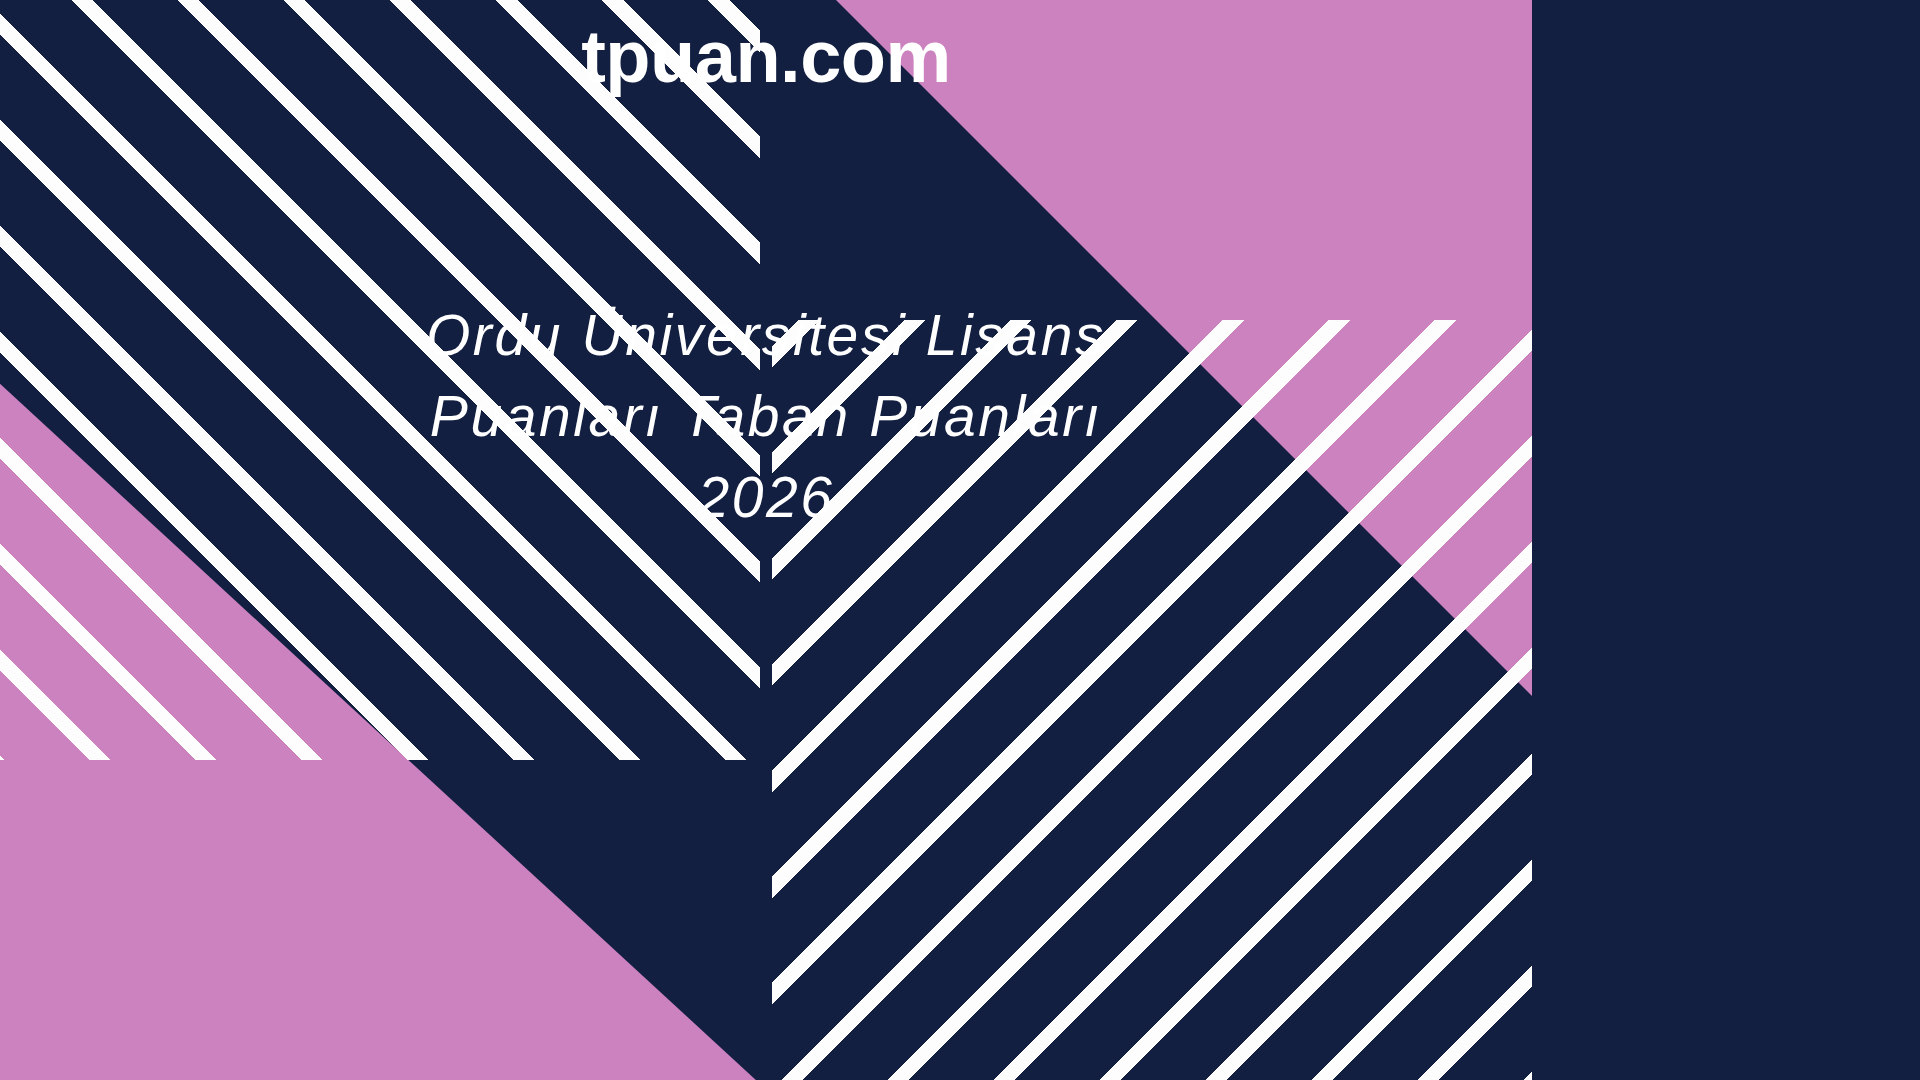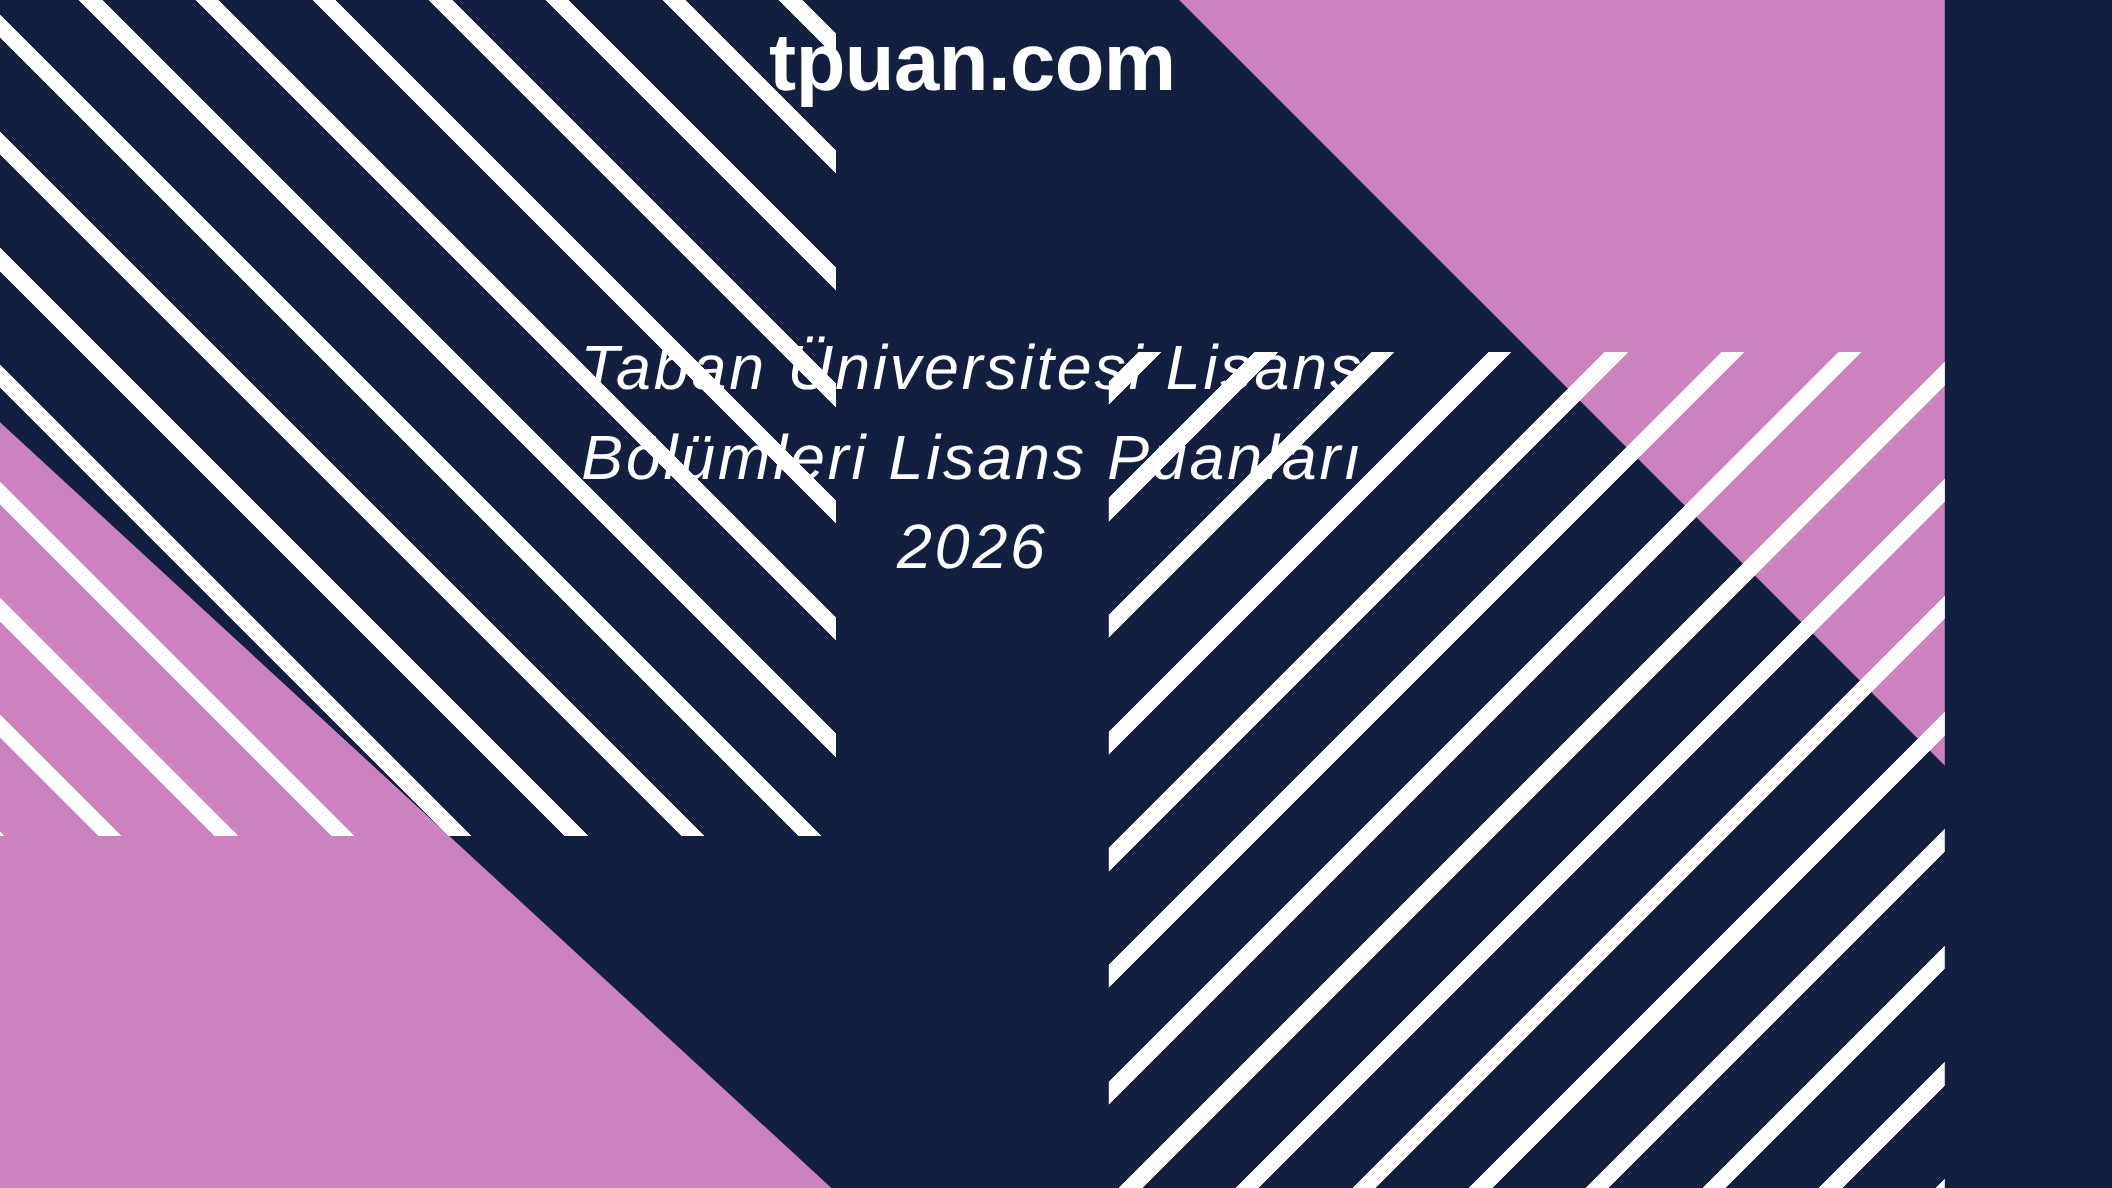--- a/index.html
+++ b/index.html
@@ -9,21 +9,21 @@
     height: 1080px;
     overflow: hidden;
   }
   body {
     font-family: "Liberation Sans", "DejaVu Sans", sans-serif;
     background: #131f41;
   }
 
   #poster {
     position: relative;
-    width: 1768px;
+    width: 1532px;
     height: 1080px;
     background: #131f41;
     overflow: hidden;
   }
 
   
   .bg-layer {
     position: absolute;
     inset: 0;
     overflow: hidden;
@@ -136,19 +136,19 @@
     <div class="wedge-bl"></div>
     <div class="stripes stripes-tl"></div>
     <div class="stripes stripes-br"></div>
   </div>
 
   <div class="content">
 
     <h1 class="site-title">tpuan.com</h1>
 
     <div class="subtitle-block">
-      <div class="subtitle-line">Taban Üniversitesi Lisans</div>
-      <div class="subtitle-line">Bölümleri Lisans Puanları</div>
+      <div class="subtitle-line">Ordu Üniversitesi Lisans</div>
+      <div class="subtitle-line">Puanları Taban Puanları</div>
       <div class="subtitle-line">2026</div>
     </div>
 
   </div>
 </div>
 
 </body></html>

